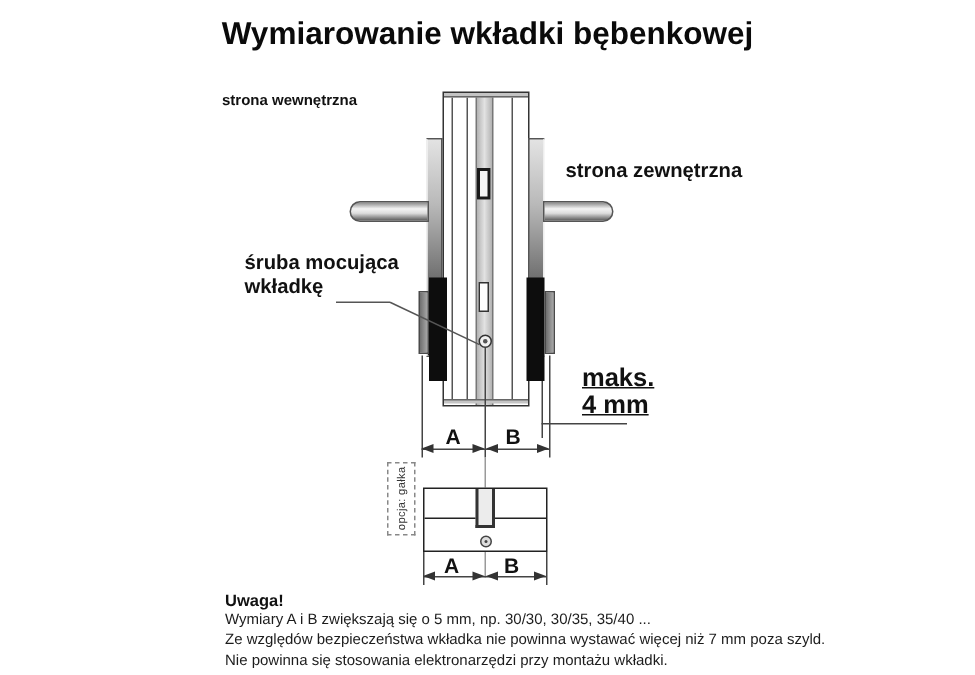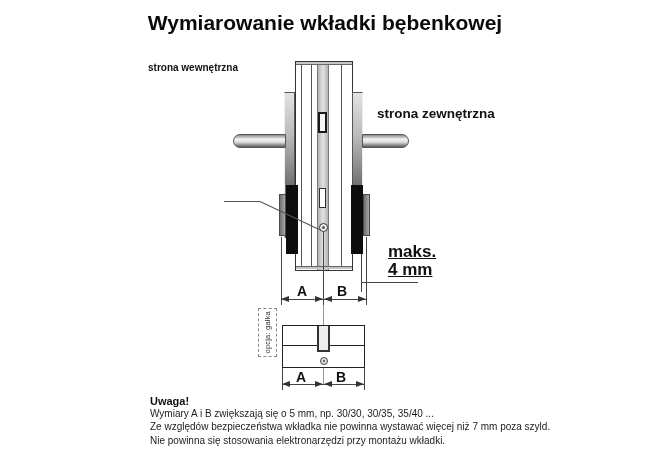--- a/index.html
+++ b/index.html
@@ -119,20 +119,24 @@
   <div id="handle-right" class="handle abs"></div>
   <div id="shield-left" class="shield abs"></div>
   <div id="shield-right" class="shield abs"></div>
   <div id="tab-left" class="cyltab abs"></div>
   <div id="tab-right" class="cyltab abs"></div>
 
   <div id="screw-circle" class="abs"></div>
   <div id="screw-dot" class="abs"></div>
   <div id="leader-h" class="abs"></div>
   <div id="leader-d" class="abs"></div>
+  <div id="screw-label" class="txt">
+    <div>śruba mocująca</div>
+    <div>wkładkę</div>
+  </div>
 
   <div id="max-v" class="ln"></div>
   <div id="max-h" class="ln"></div>
   <div id="max-label" class="txt">
     <div>maks.</div>
     <div>4 mm</div>
   </div>
 
   <div id="ext-left-u" class="ln"></div>
   <div id="ext-center-u" class="ln"></div>

